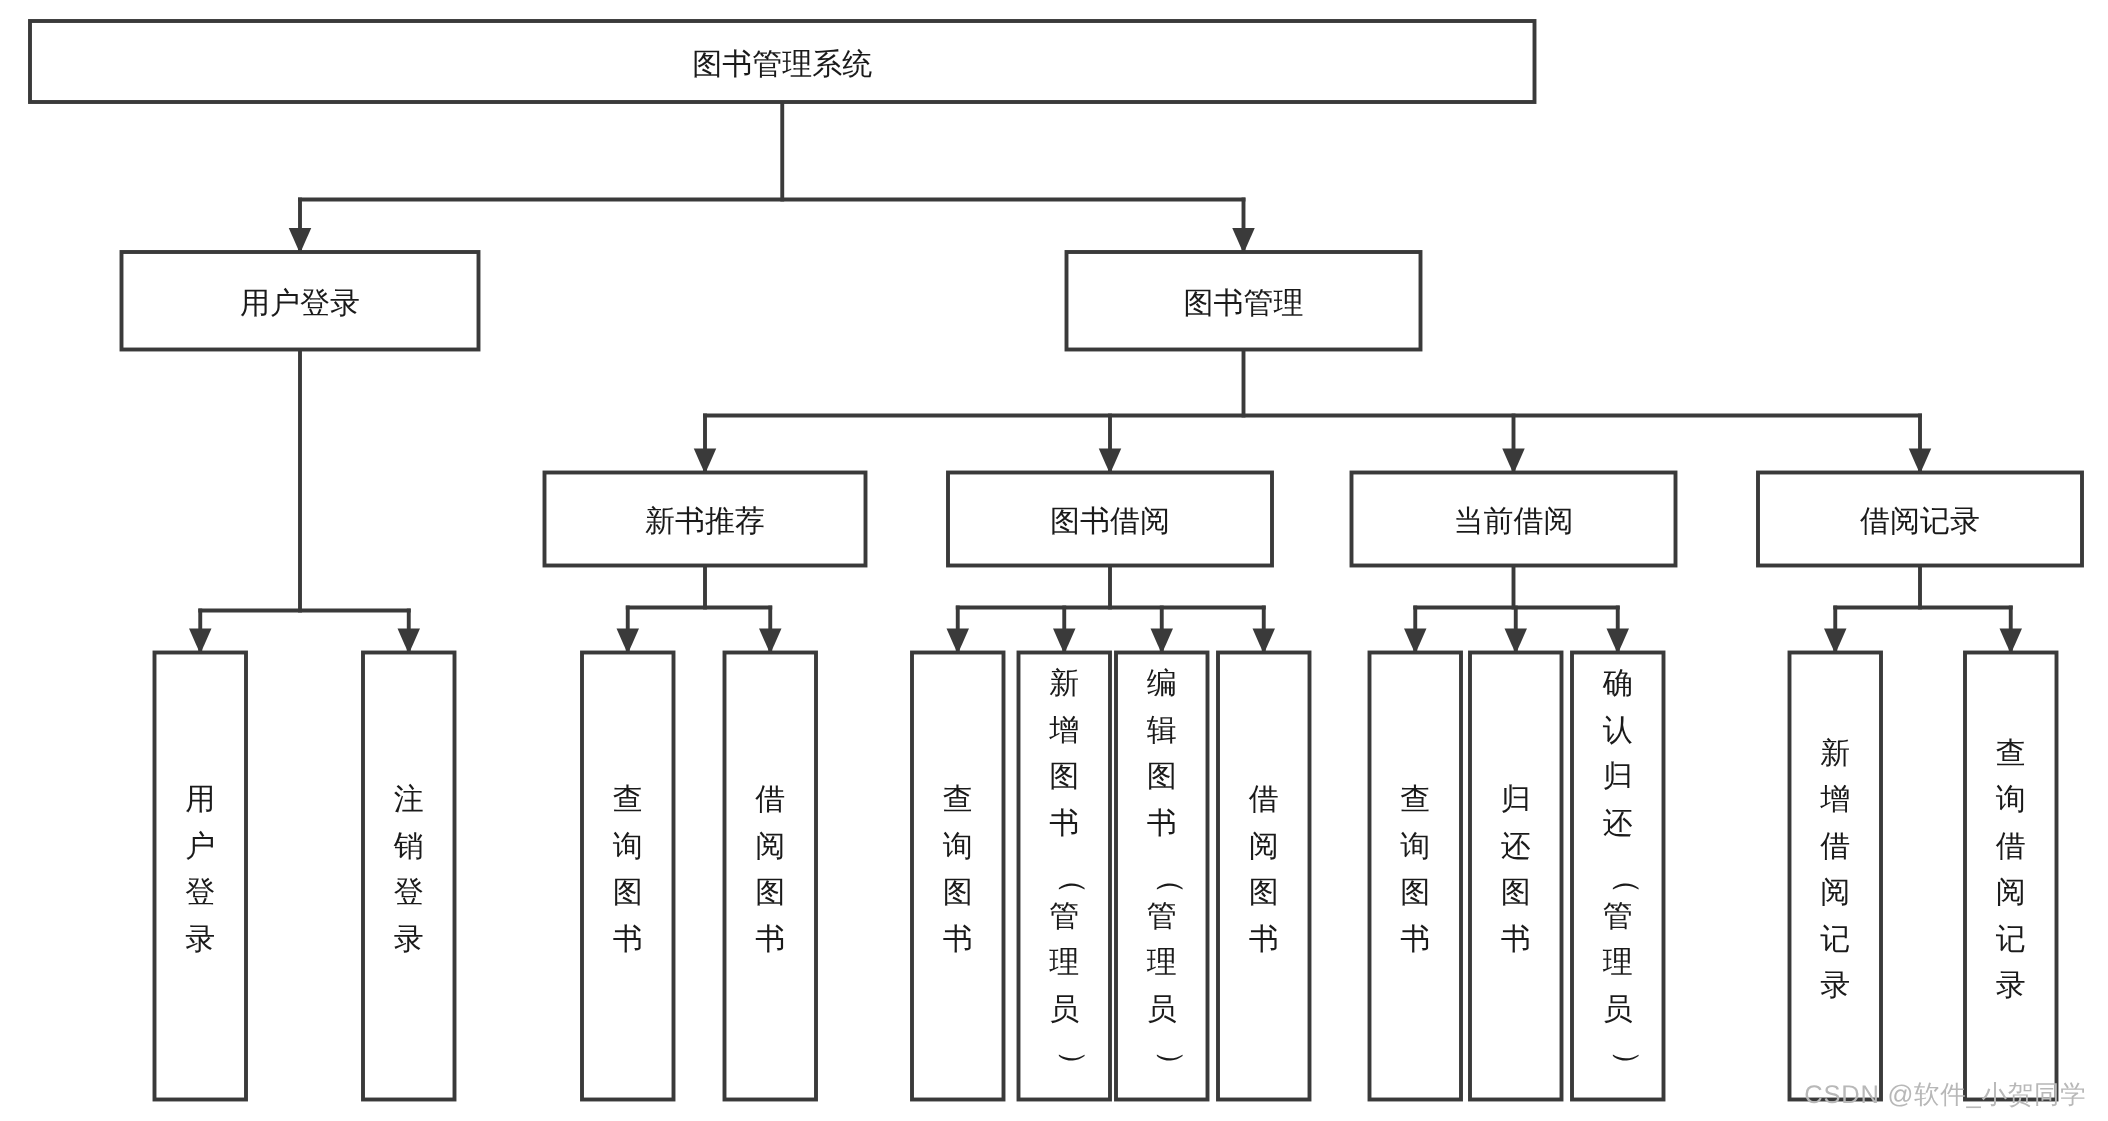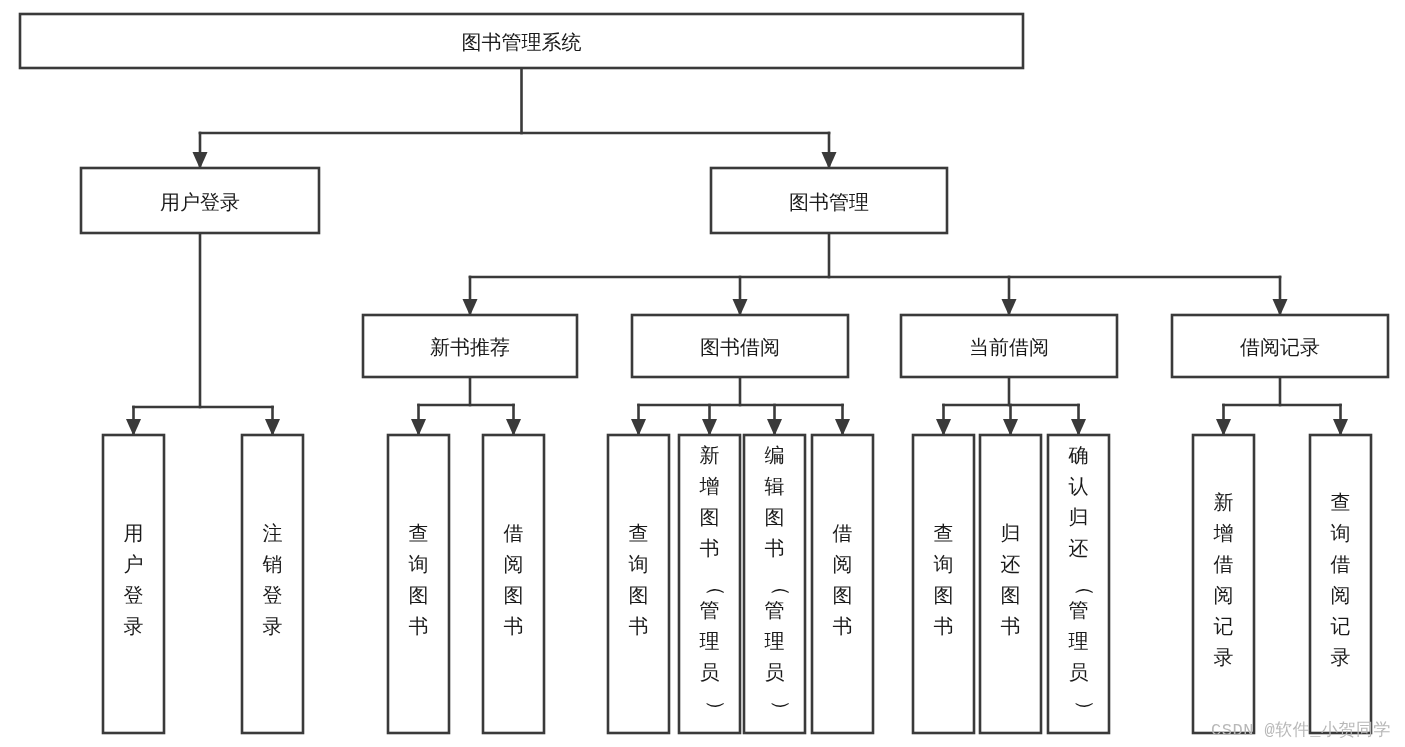--- a/index.html
+++ b/index.html
@@ -51,21 +51,21 @@
   .node-label-vertical {
     font-family: "DejaVu Sans", "Liberation Sans", sans-serif;
     font-size: 20px;
     fill: #1a1a1a;
     text-anchor: middle;
   }
   .watermark {
     position: absolute;
     right: 14px;
     bottom: 6px;
-    font-family: Liberation Mono, monospace;
+    font-family: Liberation Sans, sans-serif;
     font-size: 17px;
     color: #b8b8b8;
     white-space: nowrap;
     letter-spacing: 0.5px;
   }
 </style>
 </head>
 <body>
 
 <div id="diagram-root">

